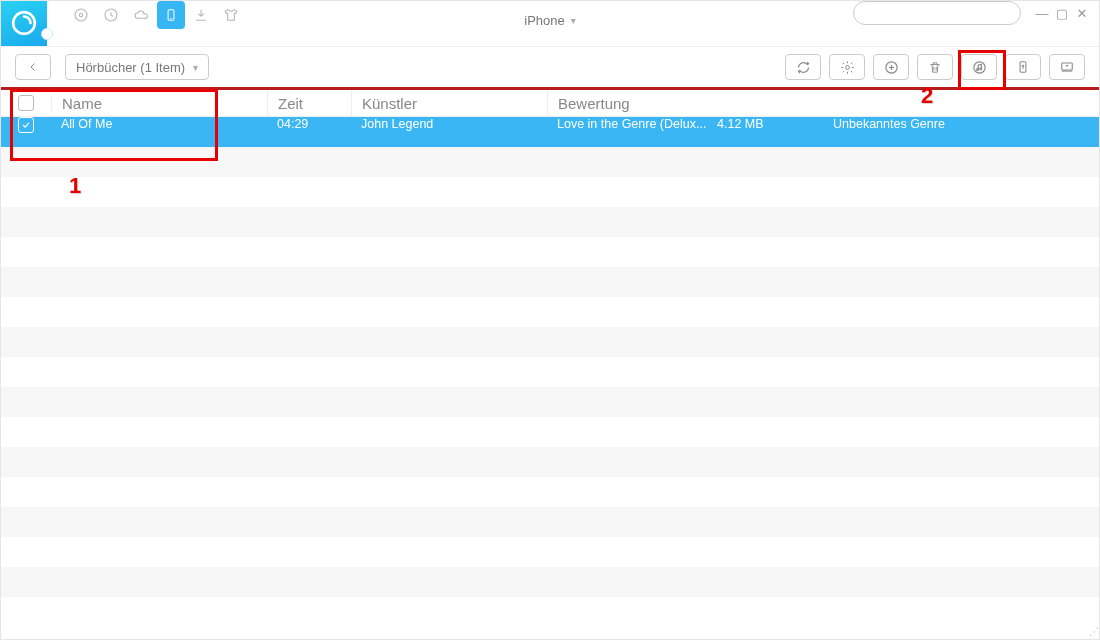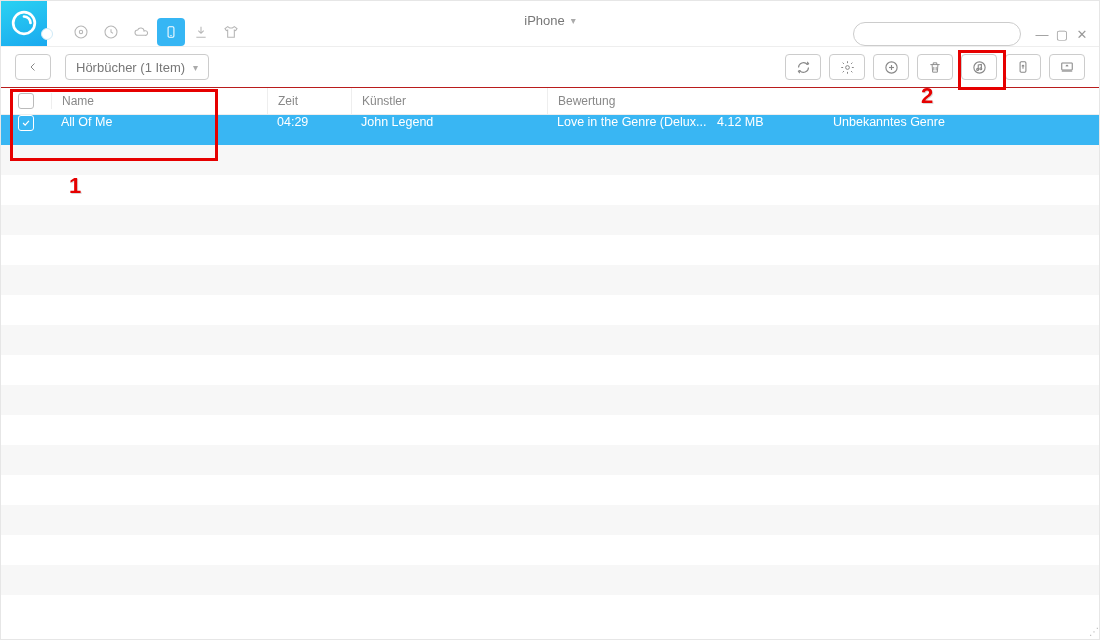--- a/index.html
+++ b/index.html
@@ -1,43 +1,43 @@
 <!DOCTYPE html>
 <html><head>
 <meta charset="utf-8">
 <style>
 html,body{margin:0;padding:0;font-family:"Segoe UI",Arial,sans-serif;font-size:13px;color:#666;background:#fff}
 #app{width:1100px;height:640px;position:relative;border:1px solid #e6e6e6;box-sizing:border-box;overflow:hidden}
 
 
-.topbar{height:45px;display:flex;align-items:flex-end;padding:0 10px;border-bottom:1px solid #eee}
+.topbar{height:45px;display:flex;align-items:flex-start;padding:0 10px;border-bottom:1px solid #eee}
 .logo{width:46px;height:46px;margin-left:-10px;margin-top:-1px;background:linear-gradient(160deg,#2ad2f2,#1aa9ef);display:flex;align-items:center;justify-content:center;color:#fff;font-weight:bold;font-size:22px;position:relative}
 .logo svg{width:26px;height:26px}
 .logo-dot{position:absolute;right:-6px;bottom:6px;width:10px;height:10px;border-radius:50%;background:#fff;border:1px solid #cfeaf7}
 .topnav{display:flex;gap:0;margin-left:20px}
 .topnav .nav{width:28px;height:28px;display:flex;align-items:center;justify-content:center;color:#b6b6b6;border-radius:4px;margin-right:2px}
 .topnav .nav.active{background:#36b6f4;color:#fff}
 .title-center{position:absolute;left:50%;top:12px;transform:translateX(-50%);display:flex;align-items:center;gap:6px;color:#777}
 .title-center .chev{font-size:10px;color:#aaa}
 .search-wrap{margin-left:auto;display:flex;align-items:center;gap:8px}
 .search{display:flex;align-items:center;width:150px;height:22px;border:1px solid #ccc;border-radius:12px;padding:0 8px;color:#999}
 .search input{border:none;outline:none;flex:1;font-size:12px;background:transparent}
 .winbtns{display:flex;gap:6px;color:#999;margin-left:6px}
 .winbtns span{width:14px;text-align:center}
 
 
-.toolbar2{height:40px;display:flex;align-items:center;padding:0 14px;border-bottom:1px solid #b91c1c}
+.toolbar2{height:40px;display:flex;align-items:center;padding:0 14px;border-bottom:3px solid #b91c1c}
 .backbtn{width:34px;height:24px;border:1px solid #ccc;border-radius:4px;display:flex;align-items:center;justify-content:center;color:#888;margin-right:14px}
 .crumb{display:flex;align-items:center;gap:8px;height:24px;border:1px solid #ccc;border-radius:4px;padding:0 10px;color:#777}
 .crumb .chev{font-size:10px;color:#aaa}
 .actionbar{margin-left:auto;display:flex;gap:8px}
 .actbtn{width:34px;height:24px;border:1px solid #ccc;border-radius:4px;display:flex;align-items:center;justify-content:center;color:#888}
 
 
-.thead{height:26px;display:flex;align-items:center;border-bottom:1px solid #eee;color:#888;font-size:12px}
+.thead{height:26px;display:flex;align-items:center;border-bottom:1px solid #eee;color:#888;font-size:15px}
 .col-check{width:50px;display:flex;align-items:center;justify-content:center}
 .col-name{width:216px;padding-left:4px}
 .col-time{width:84px}
 .col-artist{width:196px}
 .col-album{width:160px}
 .col-size{width:116px}
 .col-genre{width:174px}
 .col-rating{flex:1}
 .thead .cell{border-right:1px solid #eee;height:100%;display:flex;align-items:center;padding-left:10px;box-sizing:border-box}
 .thead .col-check{border-right:1px solid #eee;padding-left:0}

